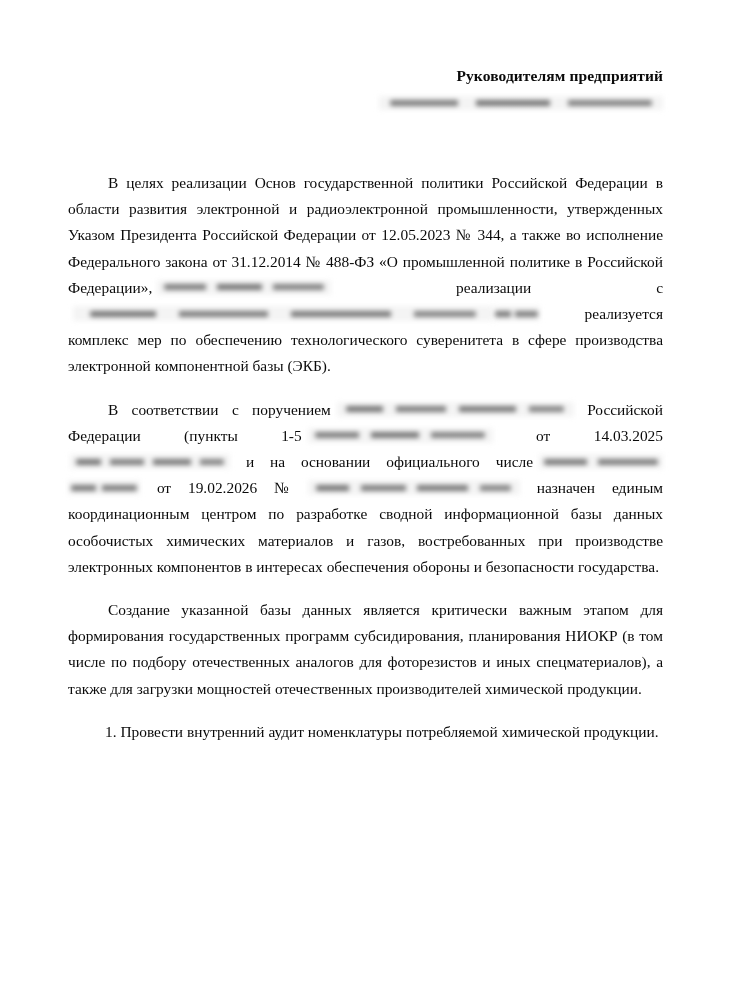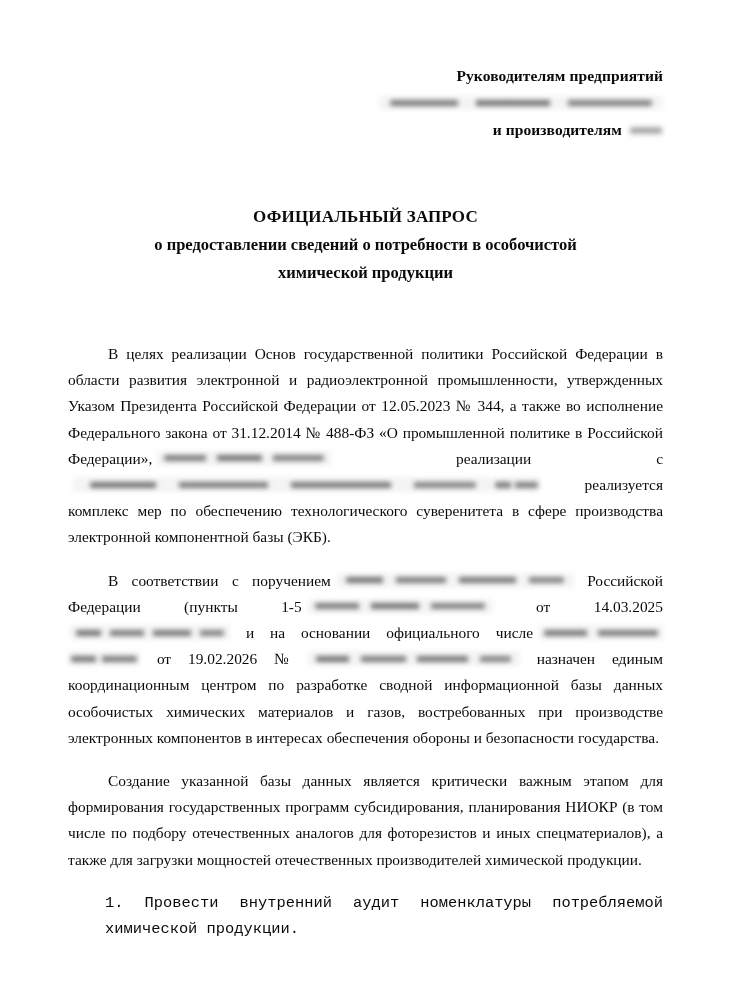--- a/index.html
+++ b/index.html
@@ -76,21 +76,20 @@
   ol.tasks {
     margin: 0;
     padding: 0;
     list-style: none;
   }
   ol.tasks li {
     font-size: 15.4px;
     line-height: 26.2px;
     text-align: justify;
     margin: 0 0 0 37px;
-    font-family: Liberation Mono, monospace;
   }
 
   
   .redact {
     display: inline-block;
     position: relative;
     vertical-align: baseline;
     background: #f4f4f4;
     color: transparent;
     overflow: hidden;
@@ -147,30 +146,22 @@
 </head>
 <body>
 
 <div id="page">
 
   <div class="addressee">
     <span class="line">Руководителям предприятий</span>
     <span class="line">
       <span class="redact redact-run v2" style="width:284px;height:14px;"></span>
     </span>
-    <span class="line">
-      <span>и производителям</span><span class="redact redact-run solid" style="width:34px;height:13px;margin-left:7px;"></span>
-    </span>
   </div>
 
-  <div class="title-block">
-    <div class="title-main">ОФИЦИАЛЬНЫЙ ЗАПРОС</div>
-    <div class="title-sub">о предоставлении сведений о потребности в особочистой</div>
-    <div class="title-sub">химической продукции</div>
-  </div>
 
   <div class="body-block">
 
     <p class="para"><span>В целях реализации Основ государственной политики Российской Федерации в области развития электронной и радиоэлектронной промышленности, утвержденных Указом Президента Российской Федерации от 12.05.2023 № 344, а также во исполнение Федерального закона от 31.12.2014 № 488-ФЗ «О промышленной политике в Российской Федерации»,</span><span class="redact redact-run v2" style="width:174px;margin-left:5px;"></span>
       <span>реализации с</span><span class="redact redact-run" style="width:420px;margin-left:5px;"></span><span class="redact redact-run v3" style="width:47px;"></span>
       <span>реализуется комплекс мер по обеспечению технологического суверенитета в сфере производства электронной компонентной базы (ЭКБ).</span></p>
 
     <p class="para"><span>В соответствии с поручением</span><span class="redact redact-run" style="width:237px;margin-left:6px;"></span>
       <span>Российской Федерации (пункты 1-5</span><span class="redact redact-run v2" style="width:185px;margin-left:6px;"></span>
       <span>от 14.03.2025</span><span class="redact redact-run" style="width:160px;margin-left:2px;"></span>

